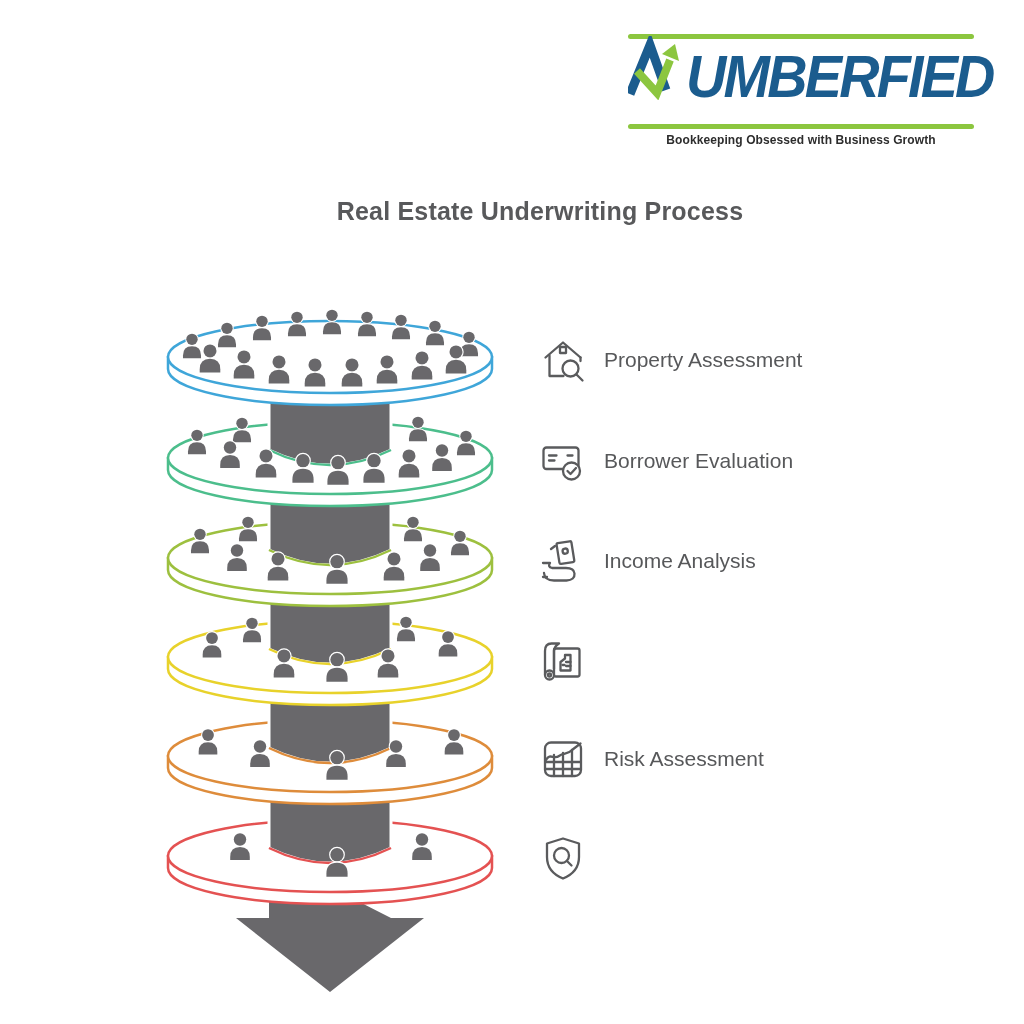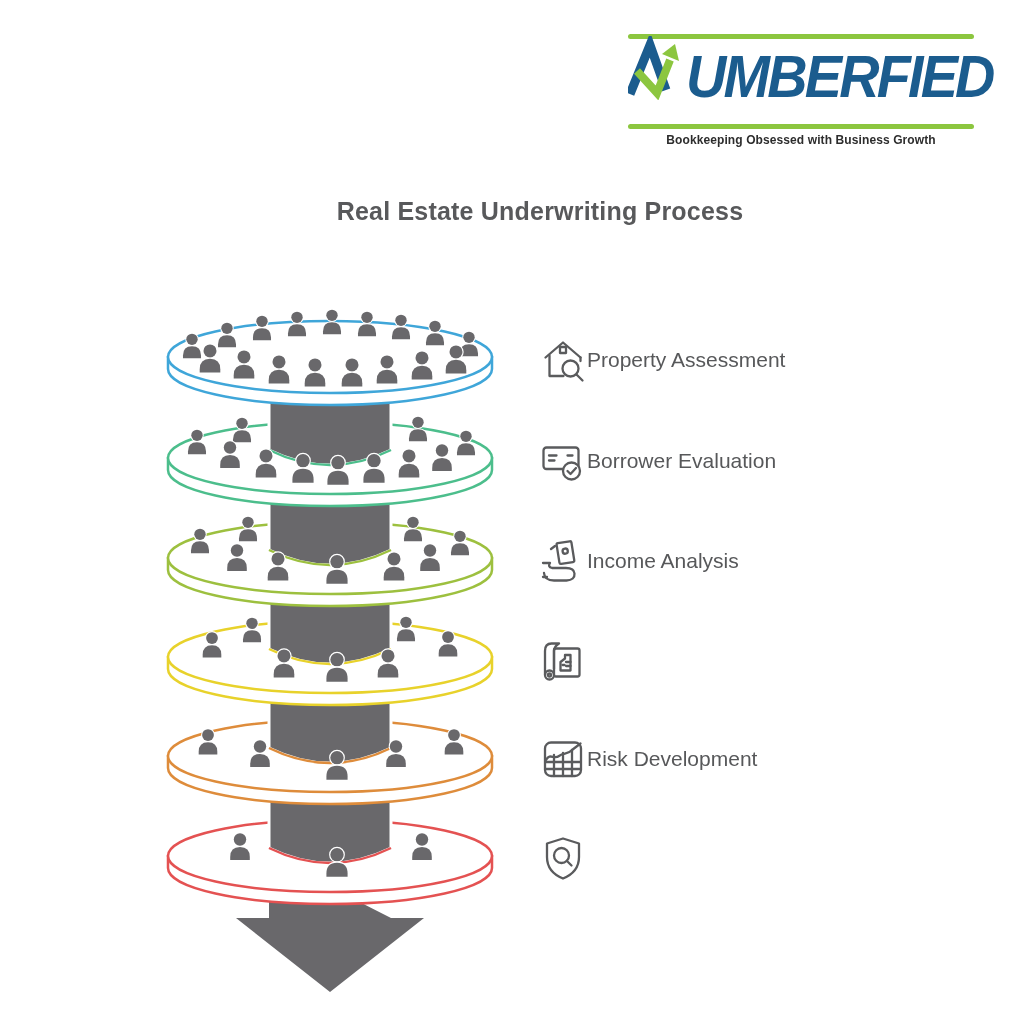--- a/index.html
+++ b/index.html
@@ -19,21 +19,21 @@
 
   
   #title{position:absolute;left:0;top:197px;width:1024px;text-align:center;
          transform:translateX(28px);font-size:25px;font-weight:bold;color:#58595B;
          letter-spacing:.2px;}
 
   
   #funnel-svg{position:absolute;left:0;top:0;}
 
   
-  .legend-row{position:absolute;left:539px;height:48px;display:flex;align-items:center;}
+  .legend-row{position:absolute;left:539px;height:48px;display:flex;align-items:center;gap:17px;}
   .licon{width:48px;height:48px;flex:0 0 auto;}
   .licon svg{width:48px;height:48px;display:block;}
   .licon svg *{stroke:#5A5B5D;fill:none;stroke-width:2.3;stroke-linecap:round;stroke-linejoin:round;}
   .legend-label{font-size:21px;color:#57585A;white-space:nowrap;}
 </style>
 </head>
 <body>
 
 <div id="page">
 
@@ -350,21 +350,21 @@
       <svg viewBox="0 0 48 48">
         <rect x="6" y="7.5" width="36" height="33.5" rx="6"></rect>
         <path d="M15 20 V41"></path>
         <path d="M24 18 V41"></path>
         <path d="M33 15 V41"></path>
         <path d="M6.5 27 H41.5"></path>
         <path d="M6.5 34 H41.5"></path>
         <path d="M7 25 C11 17.5 15 25 20 21 C25 17.5 28.5 20 33 15 L41.5 8.5"></path>
       </svg>
     </span>
-    <span class="legend-label">Risk Development</span>
+    <span class="legend-label">Risk Assessment</span>
   </div>
 
   <div class="legend-row" style="top:834px">
     <span class="licon">
       <svg viewBox="0 0 48 48">
         <path d="M24 4.5 L40 9.5 V23 Q40 38 24 44.5 Q8 38 8 23 V9.5 Z"></path>
         <circle cx="22.5" cy="21.5" r="7.5"></circle>
         <path d="M28 27 L32.5 31.5"></path>
       </svg>
     </span>

